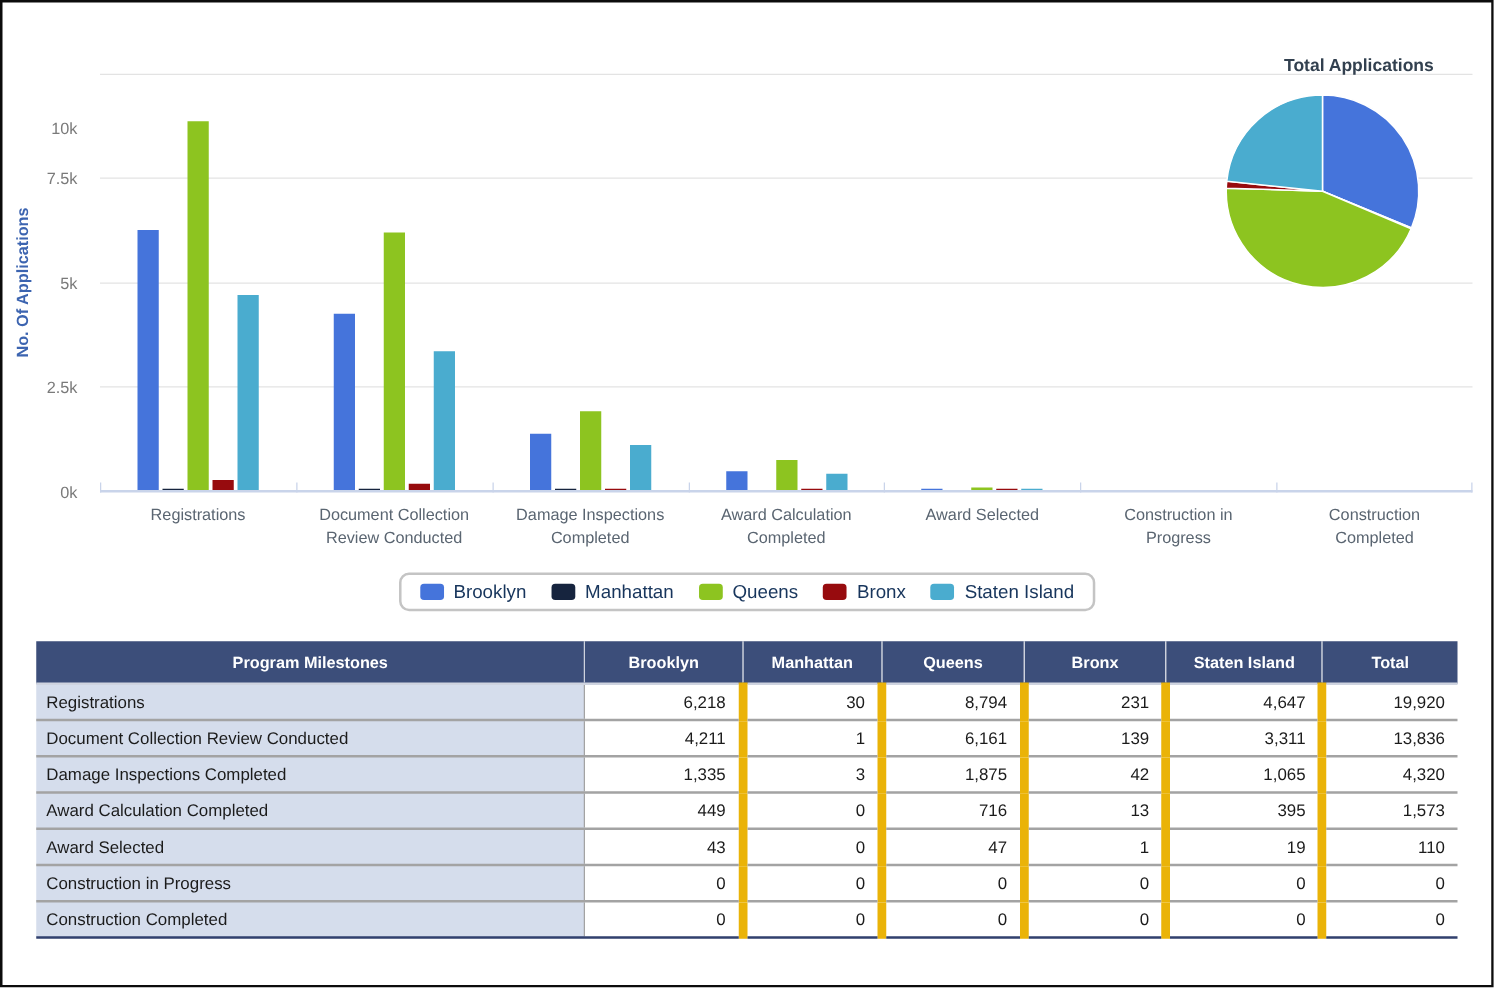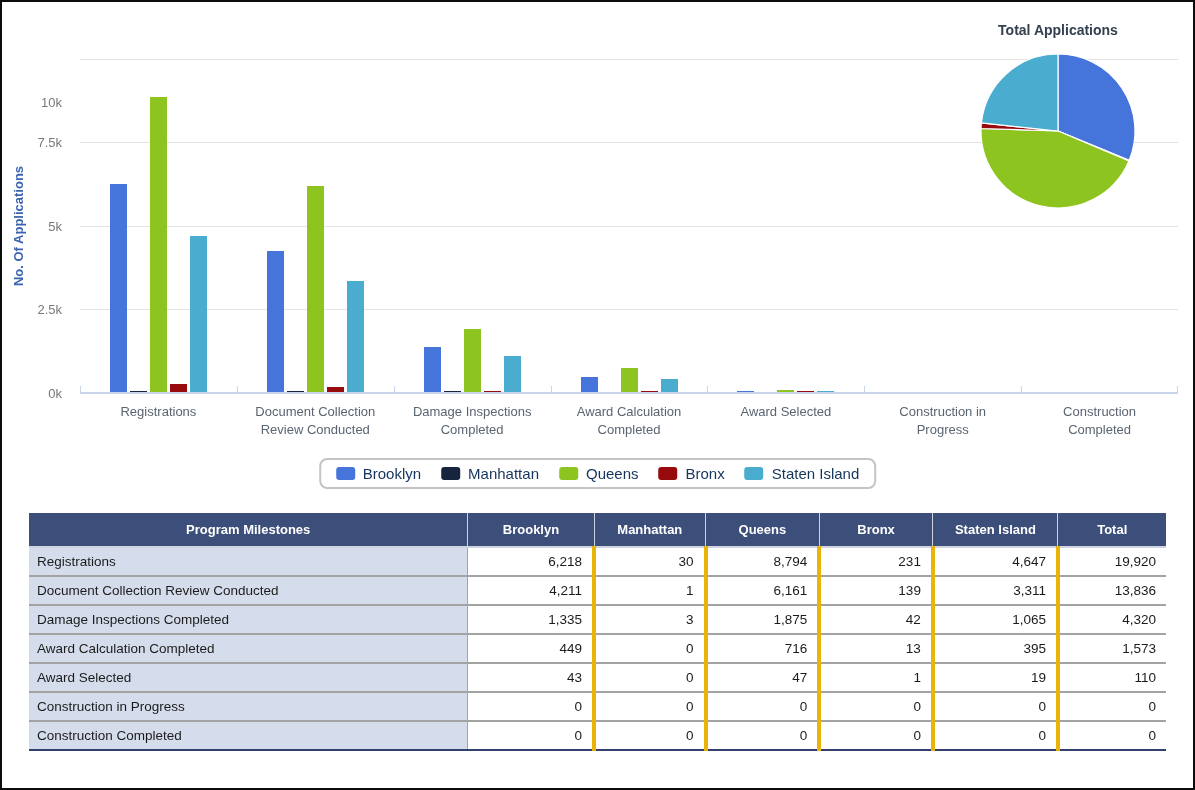--- a/index.html
+++ b/index.html
@@ -38,37 +38,37 @@
 
   .legend {
     position:absolute; top:456px; left:50%; transform:translateX(-50%);
     display:inline-flex; align-items:center; gap:20px;
     background:#fff; border:2px solid #C4C4C4; border-radius:8px; padding:5px 15px;
   }
   .legend-item { display:flex; align-items:center; gap:8px; cursor:default; }
   .swatch { width:19px; height:13px; border-radius:3px; }
   .legend-label { font-size:15px; color:#17355C; }
 
-  .pie-box { position:absolute; top:20px; right:46px; width:178px; text-align:center; }
+  .pie-box { position:absolute; top:42px; right:46px; width:178px; text-align:right; }
   .pie-title { font-size:14px; font-weight:bold; color:#32404F; margin-bottom:14px; }
   .pie-box svg { display:block; margin:0 auto; }
 
   
   .table-section { margin:14px 27px 0 27px; }
   table { width:100%; border-collapse:collapse; table-layout:fixed; }
   thead th {
     background:#3C4E7A; color:#fff; font-size:13px; font-weight:bold;
     padding:9px 4px; text-align:center; border-right:1px solid rgba(255,255,255,.75);
   }
   thead th:last-child { border-right:none; }
   tbody td { height:29px; font-size:13.5px; color:#1b1b1b; border-top:2px solid #A3A3A3; }
   tbody tr:first-child td { border-top:2px solid #cfd4e0; }
   tbody tr:last-child td { border-bottom:2px solid #31406E; }
   td.label { background:#D5DDEC; text-align:left; padding:4px 8px; border-right:1px solid #A3A3A3; }
-  td.num { background:#fff; text-align:right; padding:4px 10px; border-right:4px solid #eab308; }
+  td.num { background:#fff; text-align:right; padding:4px 10px; border-right:7px solid #eab308; }
   td.num:last-child { border-right:none; }
 
   .footer-note { text-align:right; margin:9px 2px 0 0; font-size:13.5px; font-weight:bold; color:#9B9B9B; }
 </style>
 </head>
 <body>
 
 <div class="frame">
 
   <div class="chart-section">

